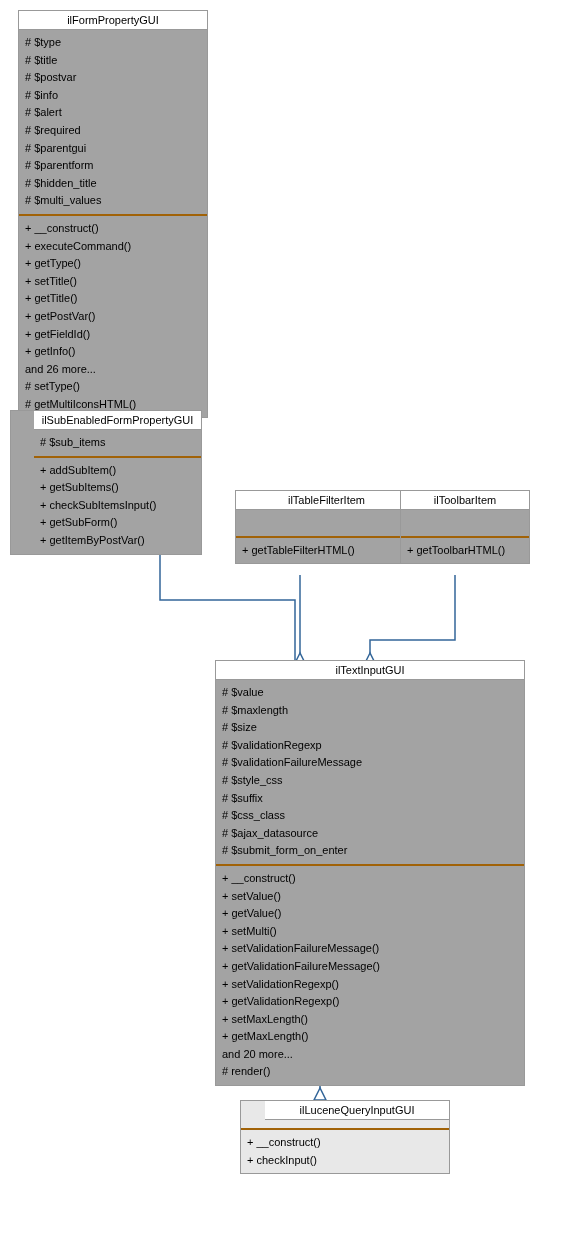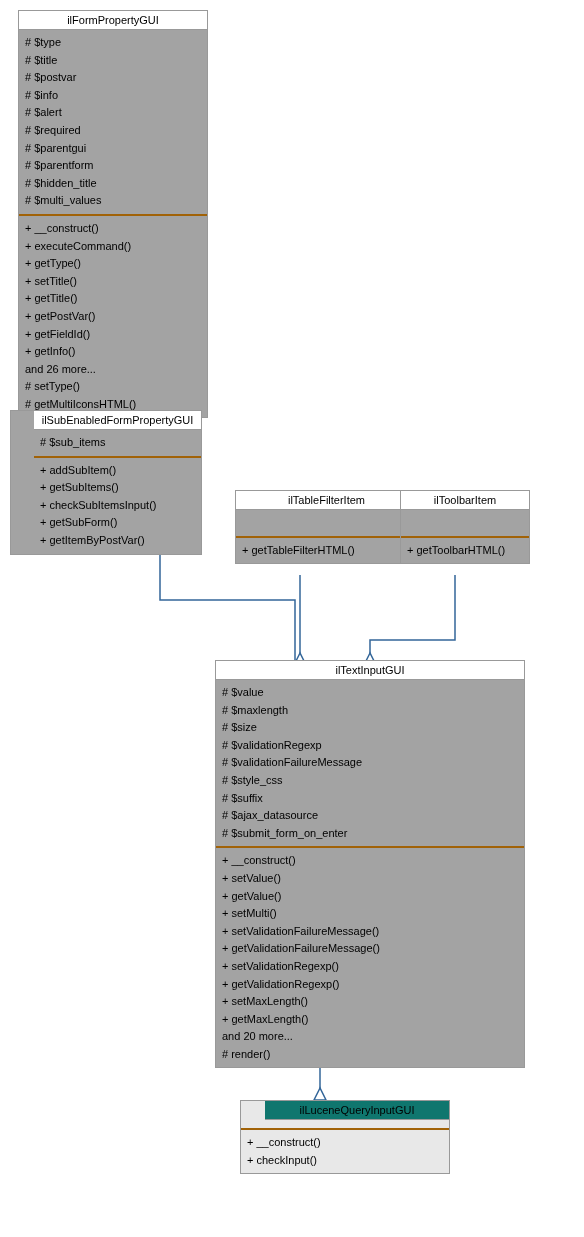--- a/index.html
+++ b/index.html
@@ -147,41 +147,42 @@
   <div class="uml-box" style="left:215px; top:660px; width:310px;">
     <div class="box-title">ilTextInputGUI</div>
     <div class="box-section">
       <div># $value</div>
       <div># $maxlength</div>
       <div># $size</div>
       <div># $validationRegexp</div>
       <div># $validationFailureMessage</div>
       <div># $style_css</div>
       <div># $suffix</div>
+      <div># $css_class</div>
       <div># $ajax_datasource</div>
       <div># $submit_form_on_enter</div>
     </div>
     <div class="box-section">
       <div>+ __construct()</div>
       <div>+ setValue()</div>
       <div>+ getValue()</div>
       <div>+ setMulti()</div>
       <div>+ setValidationFailureMessage()</div>
       <div>+ getValidationFailureMessage()</div>
       <div>+ setValidationRegexp()</div>
       <div>+ getValidationRegexp()</div>
       <div>+ setMaxLength()</div>
       <div>+ getMaxLength()</div>
       <div>and 20 more...</div>
       <div># render()</div>
     </div>
   </div>
 
   <div class="uml-box" style="left:240px; top:1100px; width:210px; background:#e8e8e8;">
-    <div class="box-title" style="background:#0f766e;margin-left:24px;">ilLuceneQueryInputGUI</div>
+    <div class="box-title" style="background:#ffffff;margin-left:24px;">ilLuceneQueryInputGUI</div>
     <div class="box-section" style="background:#e8e8e8; min-height:8px;"></div>
     <div class="box-section" style="background:#e8e8e8;">
       <div>+ __construct()</div>
       <div>+ checkInput()</div>
     </div>
   </div>
 
 </div>
 
 </body></html>

